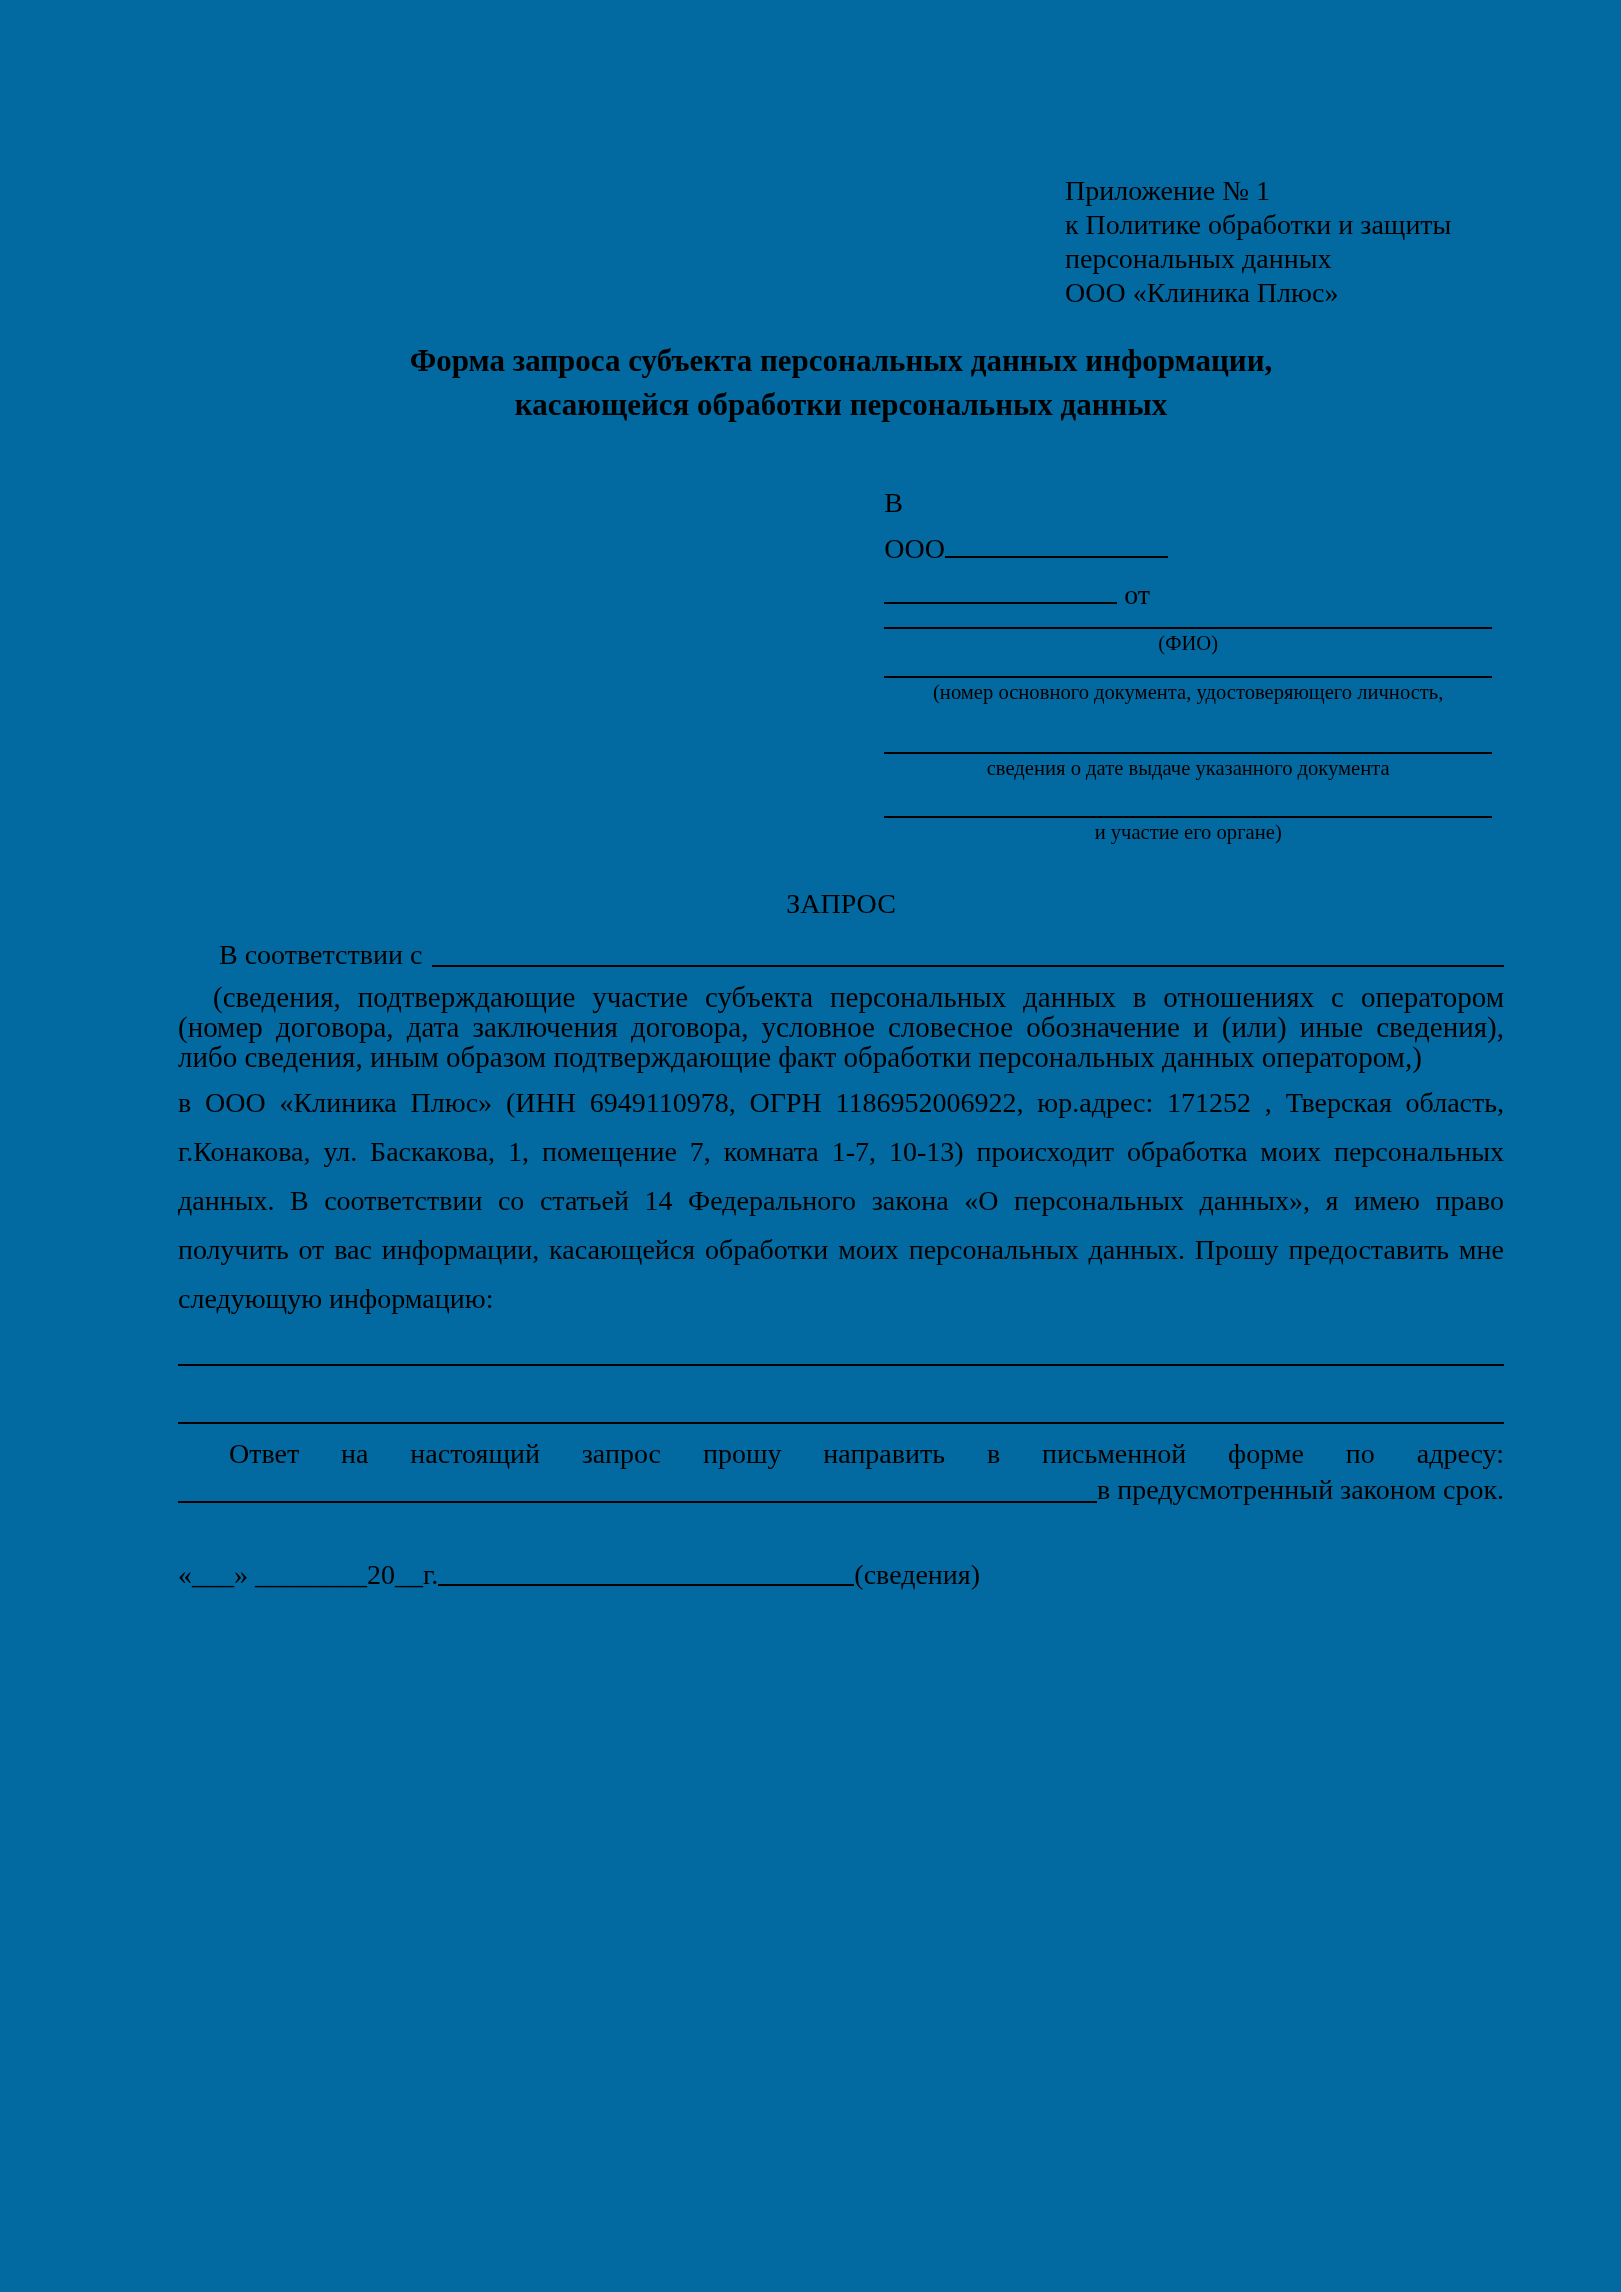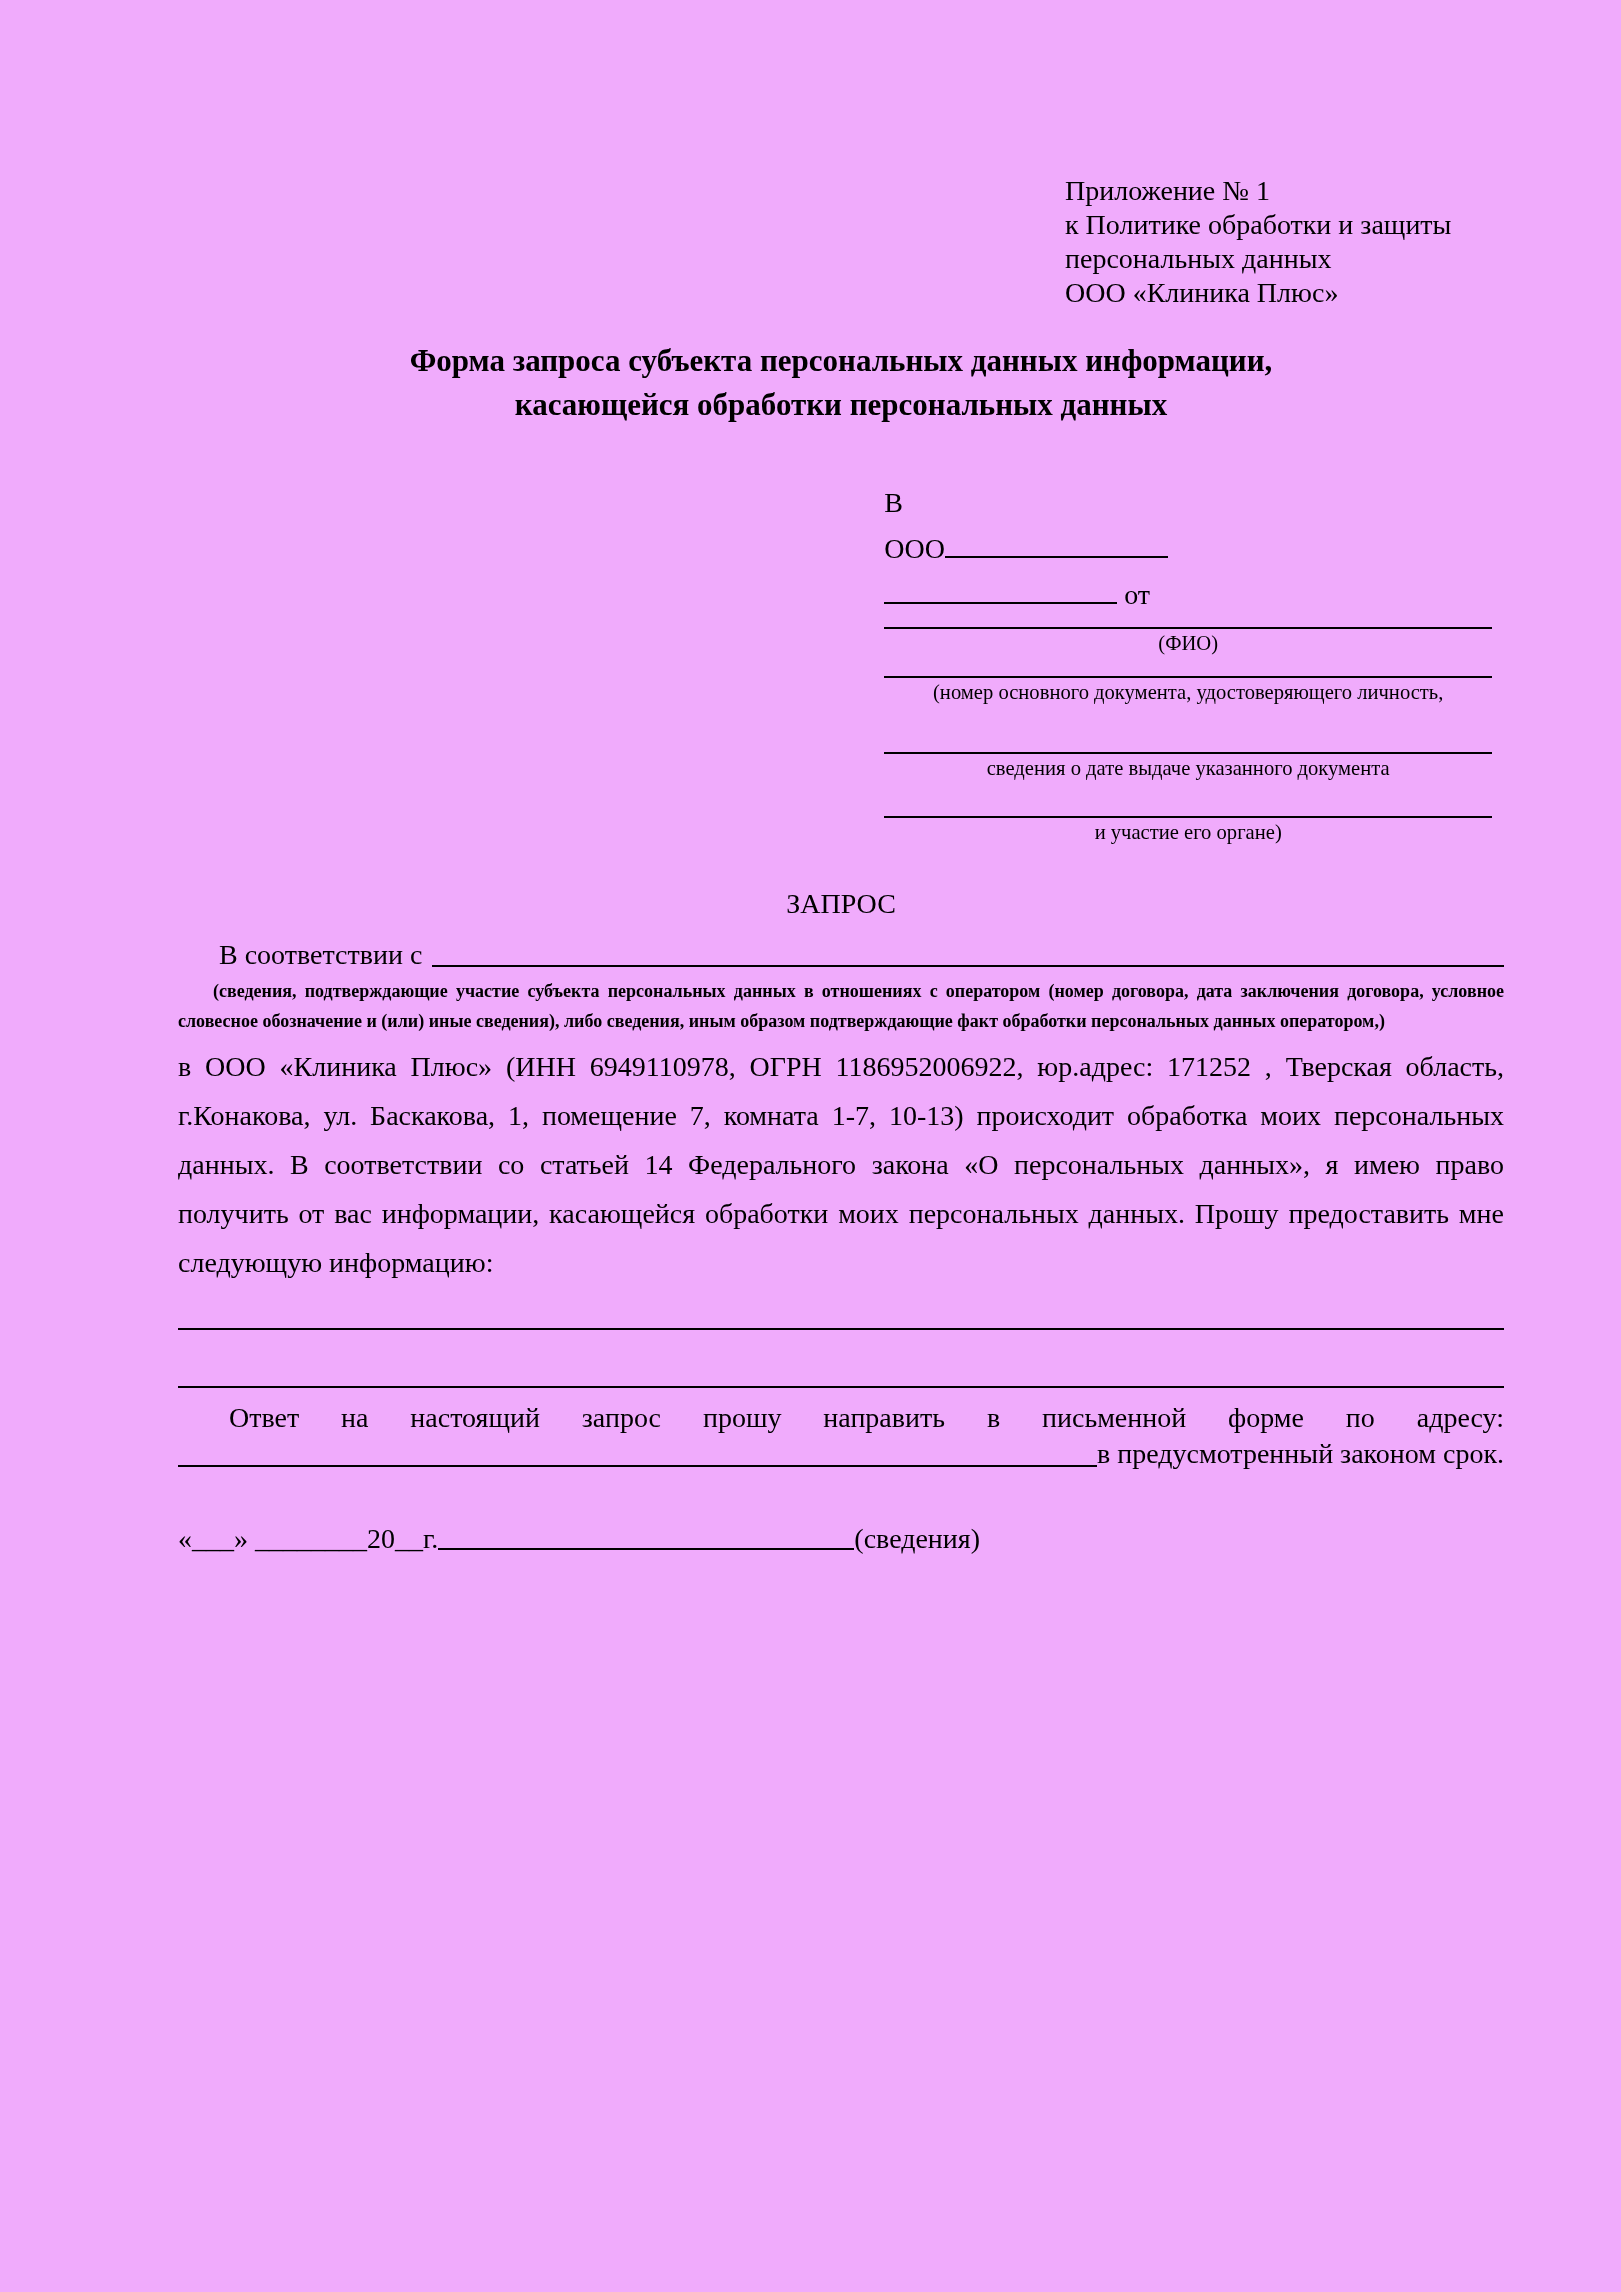--- a/index.html
+++ b/index.html
@@ -5,21 +5,21 @@
   html, body {
     margin: 0;
     padding: 0;
     background: #888;
   }
   .page {
     position: relative;
     width: 1621px;
     height: 2293px;
     margin: 0 auto;
-    background: #f0abfc;
+    background: #0369a1;
     color: #000000;
     font-family: "Liberation Serif", "DejaVu Serif", serif;
     font-size: 28px;
     line-height: 35px;
     box-sizing: border-box;
     padding: 174px 117px 4px 178px;
   }
 
   
   .appendix-note {
@@ -70,26 +70,25 @@
   }
   .accordance-row .label { white-space: nowrap; }
   .fill {
     flex: 1;
     border-bottom: 2px solid #000;
     margin: 0 0 4.9px 9.8px;
     height: 0;
   }
 
   .basis-note {
-    margin-top: 4px;
-    font-size: 18px;
+    margin-top: 10px;
+    font-size: 29px;
     line-height: 30px;
     text-align: justify;
     text-indent: 35px;
-    font-weight: bold;
   }
 
   .body-par {
     margin-top: 5.9px;
     text-align: justify;
     line-height: 49px;
   }
 
   .rule-full { border-bottom: 2.9px solid #000; height: 0; }
   .rule-1 { margin-top: 41px; }

